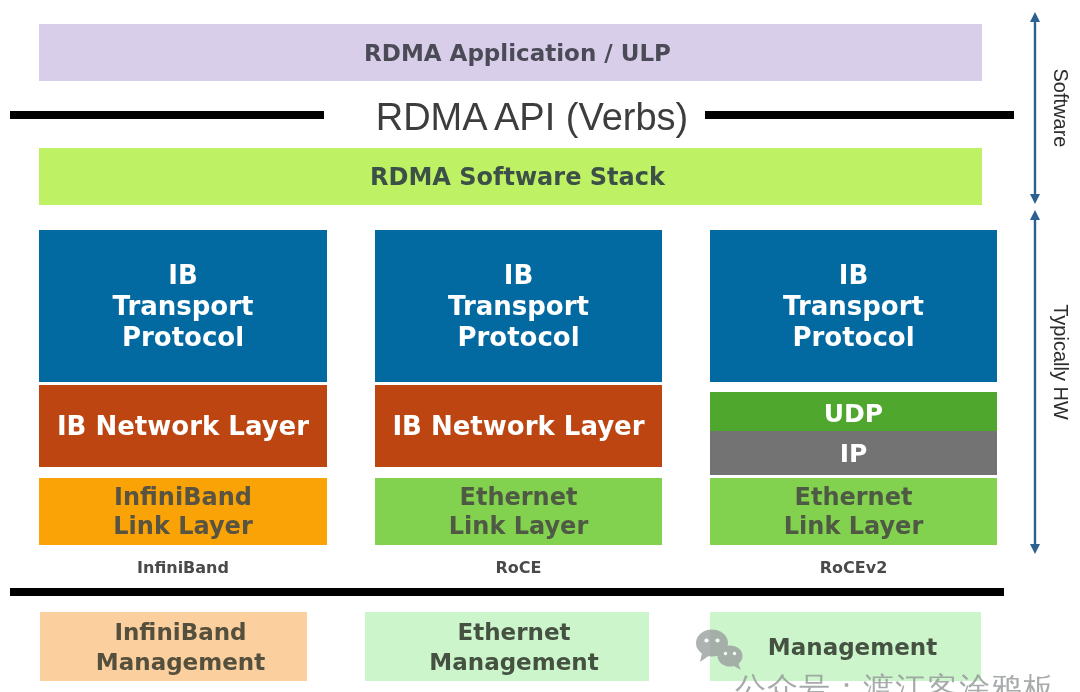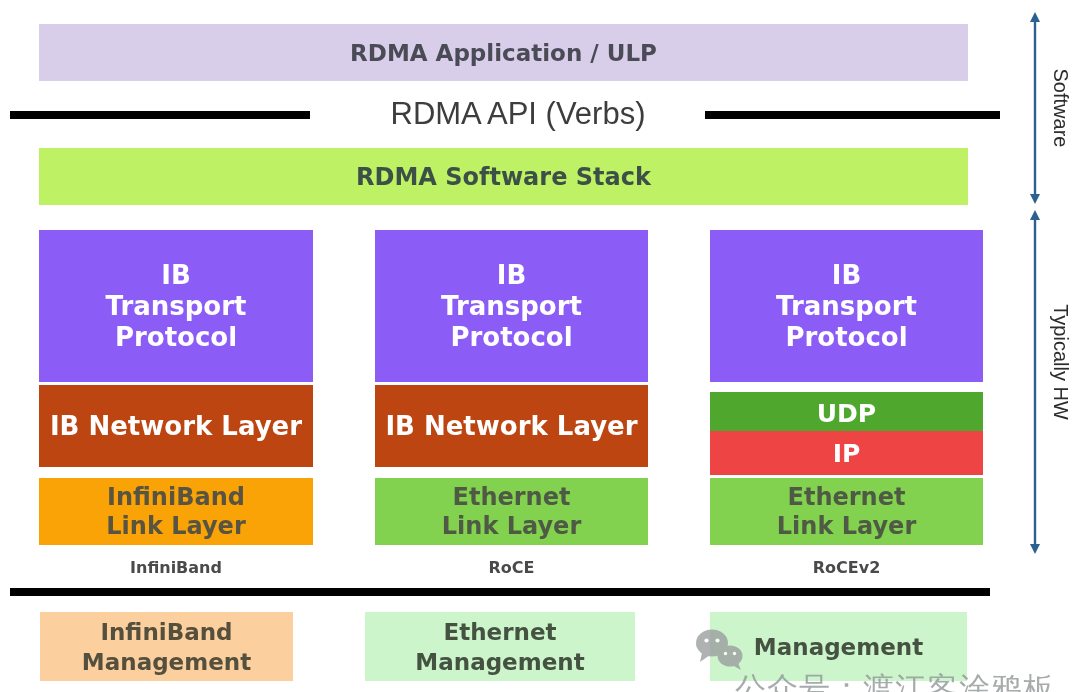--- a/index.html
+++ b/index.html
@@ -1,46 +1,46 @@
 <!DOCTYPE html>
 <html><head>
 <meta charset="utf-8">
 <style>
   html,body{margin:0;padding:0;background:#ffffff;}
   .canvas{
     position:relative;width:1080px;height:692px;background:#ffffff;
     font-family:"DejaVu Sans","Liberation Sans",sans-serif;overflow:hidden;
   }
-  .abs{position:absolute;}
+  .abs{position:absolute;padding-left:14px;}
   
   .bar{display:flex;align-items:center;justify-content:center;text-align:center;}
   .app-bar{left:39px;top:24px;width:929px;height:57px;background:#d9cee9;}
   .app-bar span{font-weight:bold;font-size:23px;color:#4b4b57;}
   .stack-bar{left:39px;top:148px;width:929px;height:57px;background:#bef264;}
   .stack-bar span{font-weight:bold;font-size:24px;color:#3d5047;}
   .api-label{left:318px;top:96px;width:400px;text-align:center;
-    font-family:"Liberation Sans",sans-serif;font-size:31px;color:#3d3d3d;}
+    font-family:"Liberation Sans",sans-serif;font-size:38px;color:#3d3d3d;}
   .hline{background:#000000;height:8px;}
   .hline-left{left:10px;top:111px;width:300px;}
   .hline-right{left:705px;top:111px;width:295px;}
   .hline-bottom{left:10px;top:588px;width:980px;}
   
   .col{top:230px;height:350px;}
   .col1{left:39px;width:274px;}
   .col2{left:375px;width:273px;}
   .col3{left:710px;width:273px;}
   .box{position:absolute;left:0;width:100%;display:flex;flex-direction:column;
     align-items:center;justify-content:center;text-align:center;}
-  .transport{top:0;height:152px;background:#8b5cf6;color:#ffffff;
+  .transport{top:0;height:152px;background:#0369a1;color:#ffffff;
     font-weight:bold;font-size:26px;line-height:31px;}
   .network{top:155px;height:82px;background:#bc4511;color:#ffffff;
     font-weight:bold;font-size:26px;}
   .udp{top:162px;height:42px;background:#4fa82d;color:#ffffff;
     font-weight:bold;font-size:25px;}
-  .ip{top:201px;height:44px;background:#ef4444;color:#ffffff;
+  .ip{top:201px;height:44px;background:#737373;color:#ffffff;
     font-weight:bold;font-size:25px;}
   .link{top:248px;height:67px;font-weight:bold;font-size:24px;line-height:29px;}
   .link-ib{background:#f9a306;color:#595442;}
   .link-eth{background:#82d14f;color:#4e5a44;}
   .col-label{position:absolute;left:0;width:100%;top:328px;text-align:center;
     font-weight:bold;font-size:16px;color:#4a4a4a;}
   
   .mgmt{top:612px;height:69px;display:flex;flex-direction:column;align-items:center;
     justify-content:center;text-align:center;font-weight:bold;font-size:23px;line-height:30px;}
   .mgmt-ib{left:40px;width:253px;background:#fbcf9e;color:#55503d;}

